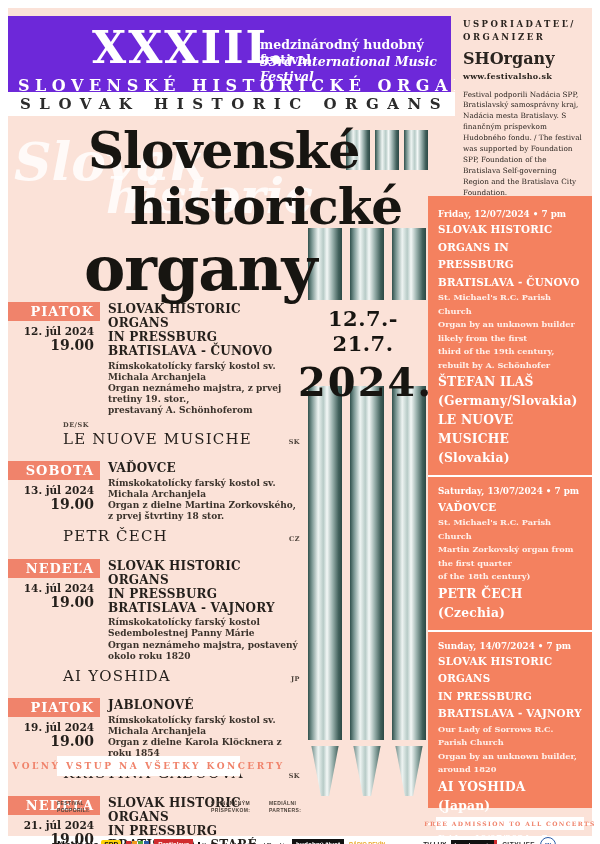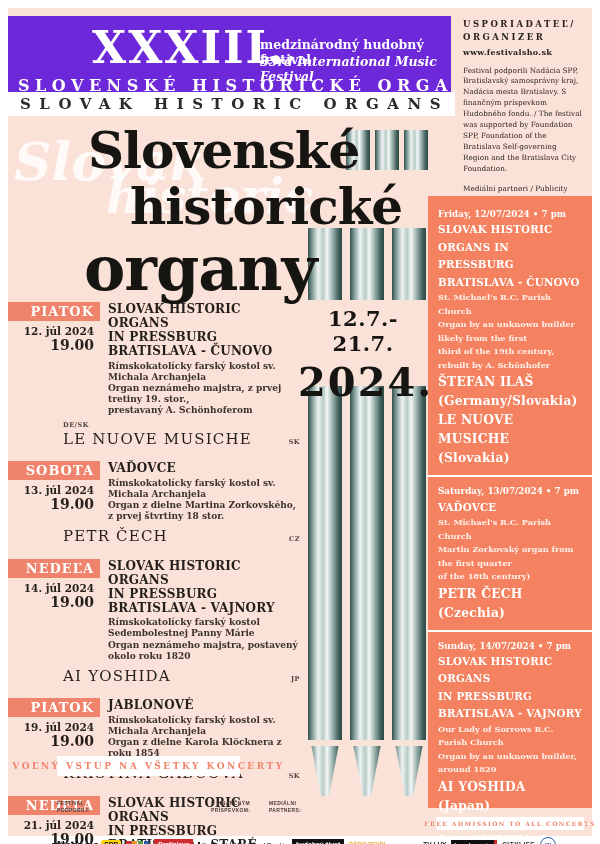--- a/index.html
+++ b/index.html
@@ -115,20 +115,21 @@
     <div class="fest-en">33rd International Music Festival</div>
     <div class="title-sk">SLOVENSKÉ HISTORICKÉ ORGANY</div>
   </div>
   <div class="strip">
     <div class="title-en">SLOVAK HISTORIC ORGANS</div>
   </div>
 
   <div class="org">
     <div class="org-label ml">USPORIADATEĽ/
 ORGANIZER</div>
+    <div class="org-name">SHOrgany</div>
     <div class="org-site">www.festivalsho.sk</div>
     <div class="org-par">Festival podporili Nadácia SPP, Bratislavský samosprávny kraj, Nadácia mesta Bratislavy. S finančným príspevkom Hudobného fondu. / The festival was supported by Foundation SPP, Foundation of the Bratislava Self-governing Region and the Bratislava City Foundation.</div>
     <div class="org-par">Mediálni partneri / Publicity partners: Hudobný život, Tv LUX, Rádio Devín, RTVS, Rádio Mária Slovensko, Kam do mesta, Citylife.</div>
   </div>
 
   <div class="ghost g1">Slovak</div>
   <div class="ghost g2">historic</div>
 
   <div class="pipeseg seg1">
       <div class="pipe"></div>

